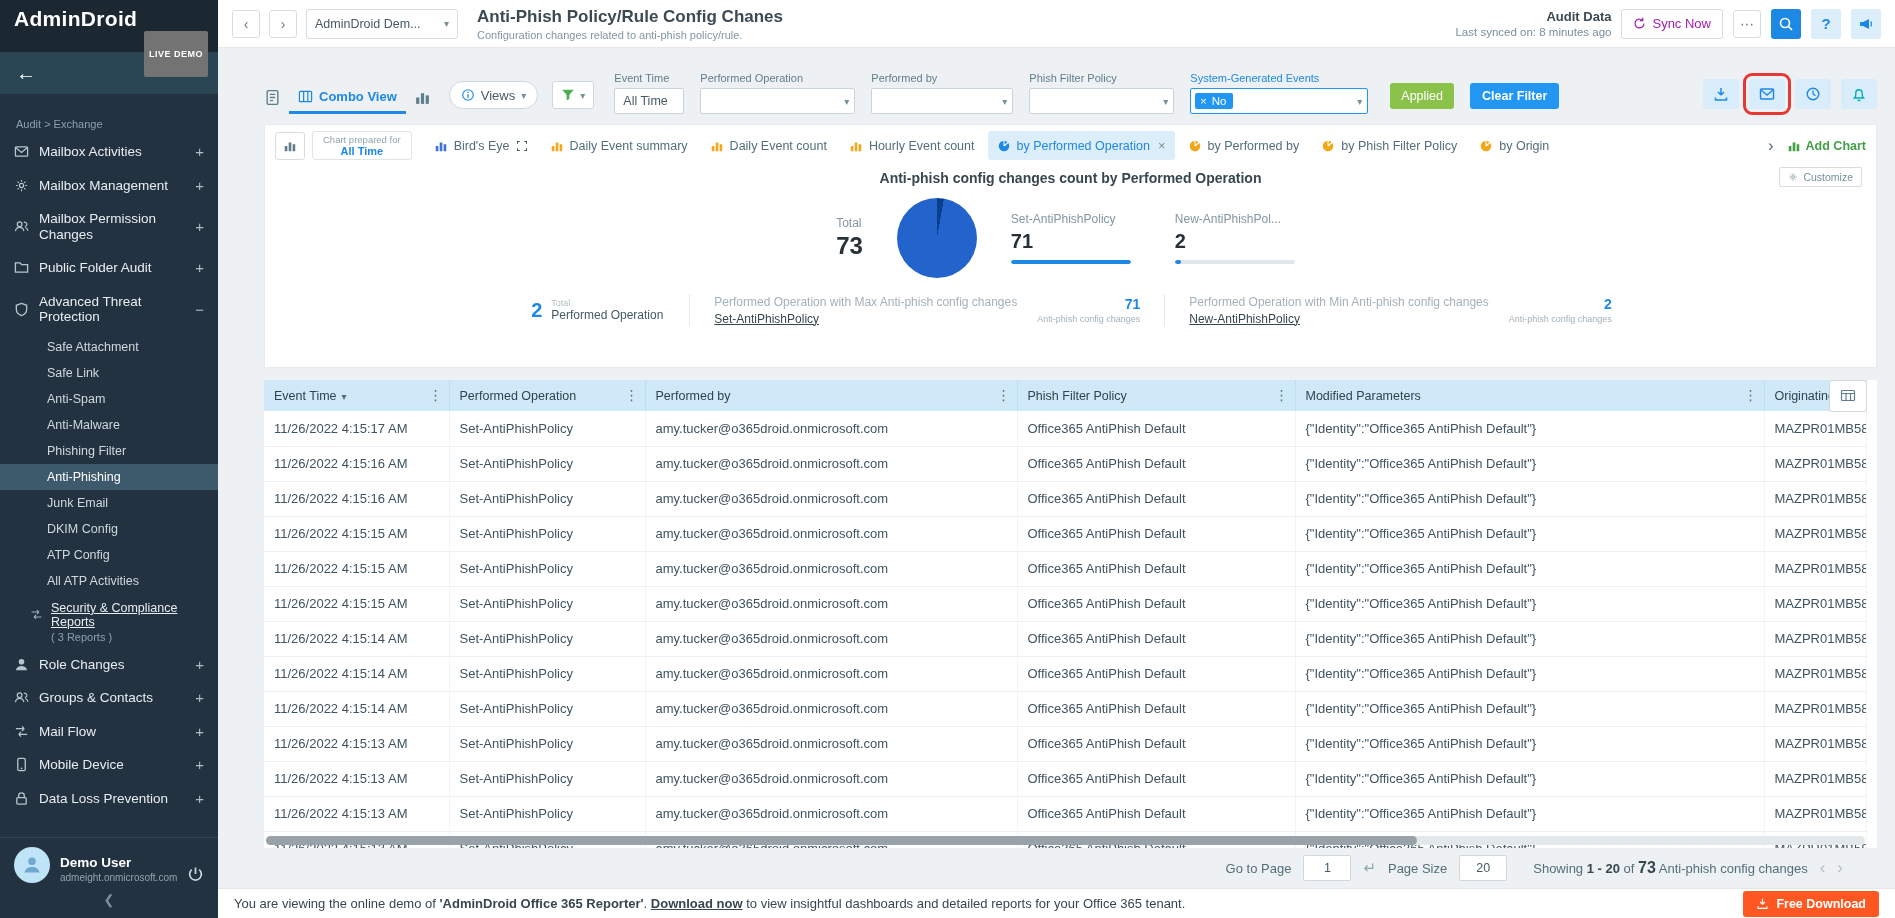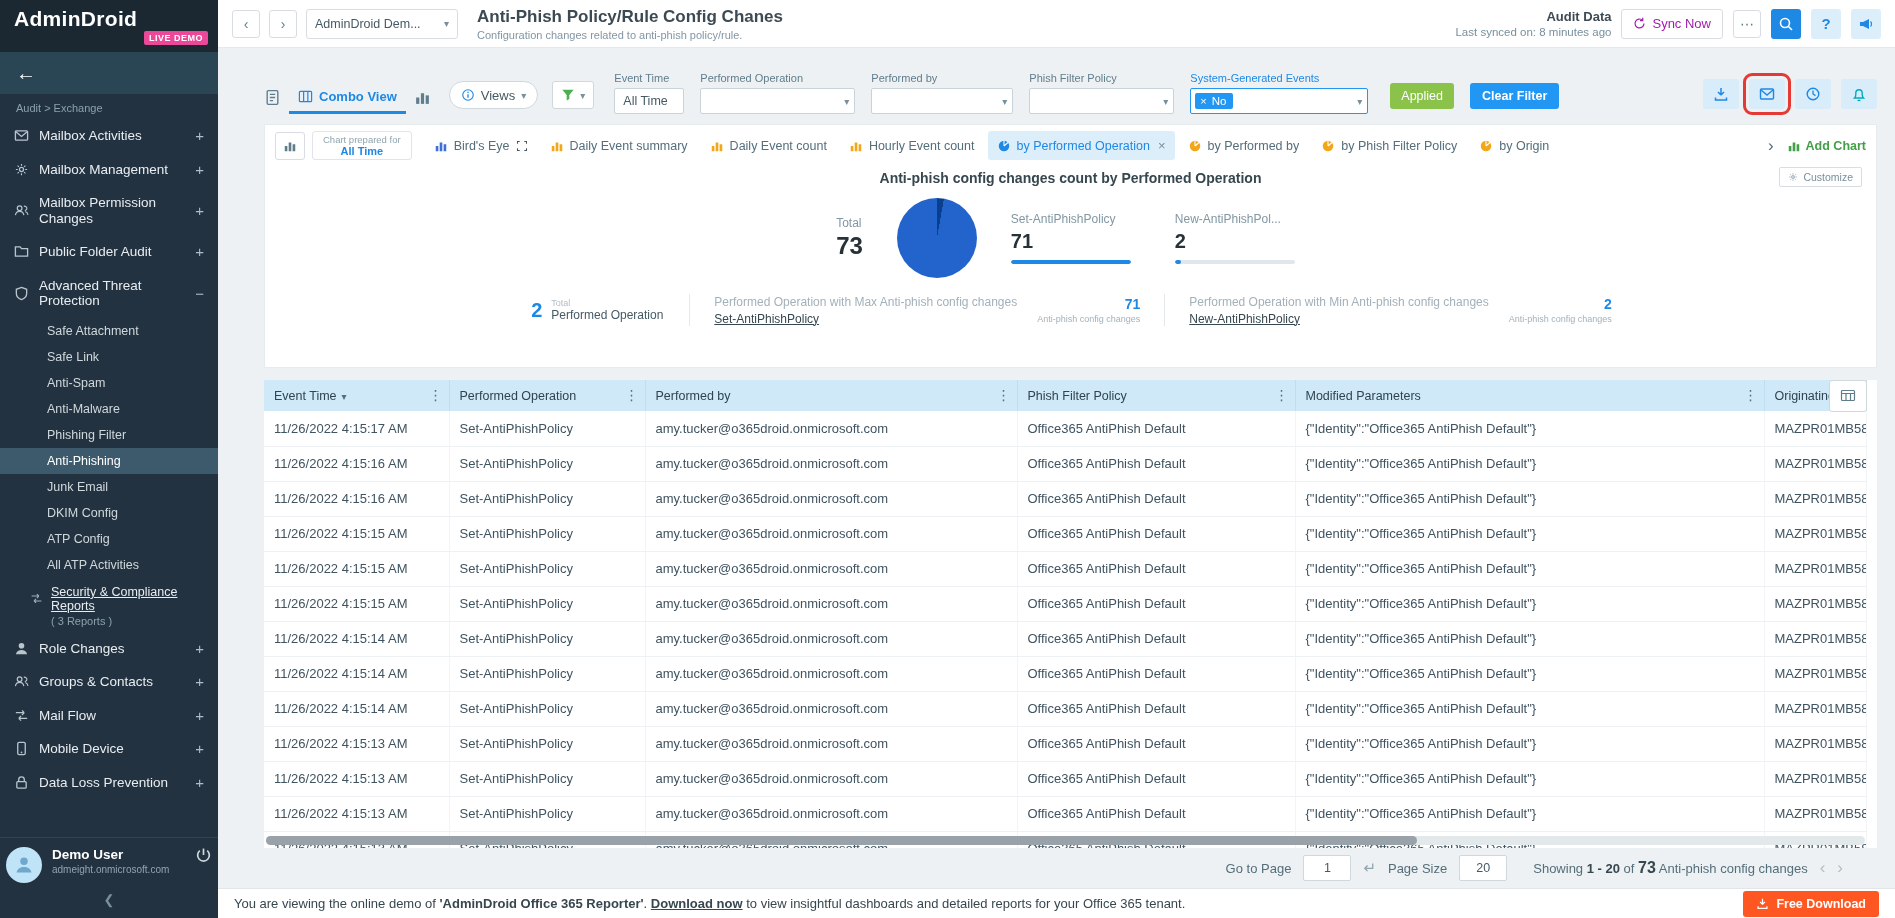--- a/index.html
+++ b/index.html
@@ -4,37 +4,37 @@
 <style>
   * { margin:0; padding:0; box-sizing:border-box; }
   html,body { width:1895px; height:918px; overflow:hidden; }
   body { font-family:"Liberation Sans", sans-serif; background:#edf1f4; color:#37474f; display:flex; }
   .ic { width:16px; height:16px; flex:none; display:inline-block; vertical-align:middle; }
 
   
   .sidebar { width:218px; height:918px; background:#233240; color:#eceff1; display:flex; flex-direction:column; flex:none; }
   .logo-row { height:52px; background:#1b2731; padding:7px 14px 0; position:relative; flex:none; }
   .logo-text { font-size:21px; font-weight:bold; color:#fff; letter-spacing:.3px; }
-  .live-badge { position:absolute; right:10px; top:31px; background:#ec4899; color:#fff; font-size:9px; font-weight:bold; padding:2px 5px; border-radius:2px; letter-spacing:.5px; }
+  .live-badge { position:absolute; right:10px; top:31px; background:#737373; color:#fff; font-size:9px; font-weight:bold; padding:18px 5px; border-radius:2px; letter-spacing:.5px; }
   .back-bar { height:42px; background:#2a4553; display:flex; align-items:center; padding:0 16px; cursor:pointer; flex:none; }
   .back-arrow { font-size:20px; color:#fff; line-height:1; }
-  .crumb { font-size:11px; color:#8aa0ad; padding:8px 16px 5px; flex:none; }
+  .crumb { font-size:11px; color:#8aa0ad; padding:24px 16px 5px; flex:none; }
   .nav { flex:1; overflow:hidden; }
   .nav-item { display:flex; align-items:center; gap:10px; padding:9px 14px; cursor:pointer; }
   .nav-ic { color:#b7c5cd; width:15px; height:15px; }
   .nav-label { font-size:13.5px; color:#e8edf1; line-height:1.15; flex:1; }
   .nav-toggle { color:#aebdc6; font-size:15px; line-height:1; }
   .sub-item { padding:6px 14px 6px 47px; font-size:12.5px; color:#cfd8dc; cursor:pointer; }
   .sub-item.selected { background:#3d5a6c; color:#fff; }
   .reports-link { padding:7px 14px 5px 30px; cursor:pointer; }
   .reports-top { display:flex; align-items:center; gap:8px; }
   .reports-top .ic { width:13px; height:13px; color:#9fb3bd; }
   .reports-label { font-size:12.5px; color:#e8edf1; text-decoration:underline; }
   .reports-count { font-size:11px; color:#8aa0ad; padding-left:21px; margin-top:2px; }
-  .user-row { border-top:1px solid #31434f; display:flex; align-items:flex-start; gap:10px; padding:9px 6px; flex:none; }
+  .user-row { border-top:1px solid #31434f; display:flex; align-items:flex-end; gap:10px; padding:9px 14px; flex:none; }
   .avatar { width:36px; height:36px; border-radius:50%; background:#bfe3f7; display:flex; align-items:center; justify-content:center; color:#6fa8cc; flex:none; }
   .avatar .ic { width:20px; height:20px; }
   .user-meta { flex:1; display:flex; flex-direction:column; gap:2px; }
   .user-name { font-size:13.5px; font-weight:bold; color:#fff; }
   .user-email { font-size:10px; color:#90a4ae; }
   .power { color:#cfd8dc; width:17px; height:17px; cursor:pointer; }
   .collapse-row { height:26px; text-align:center; color:#78909c; font-size:13px; cursor:pointer; flex:none; }
 
   
   .main { flex:1; display:flex; flex-direction:column; min-width:0; }

